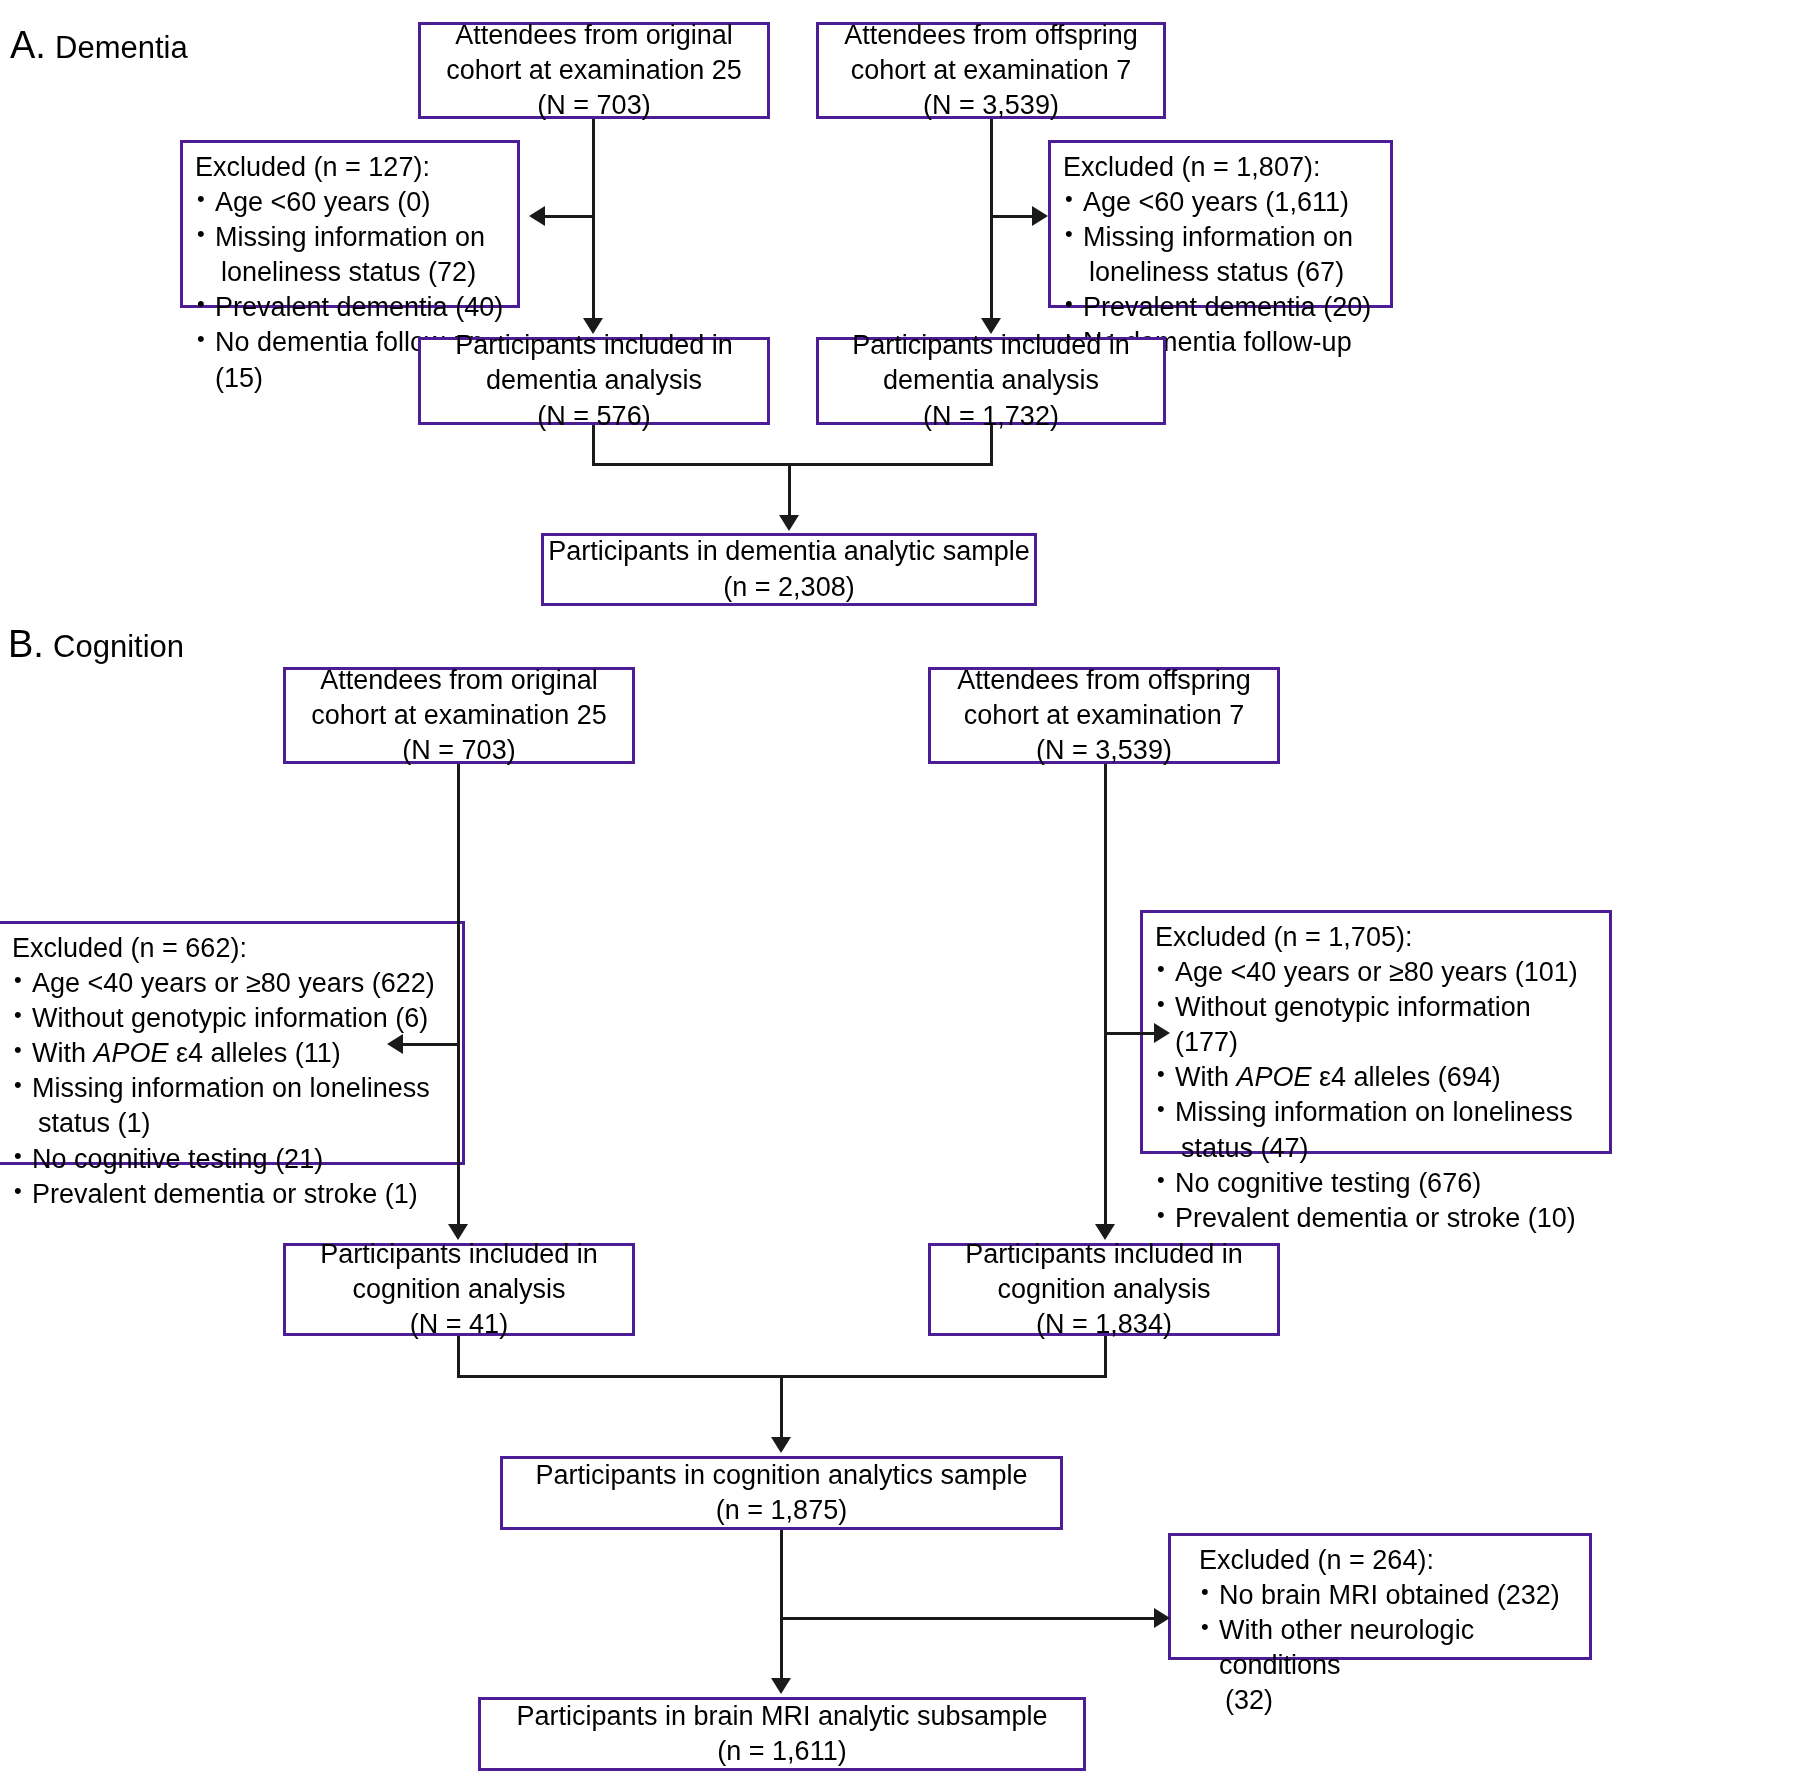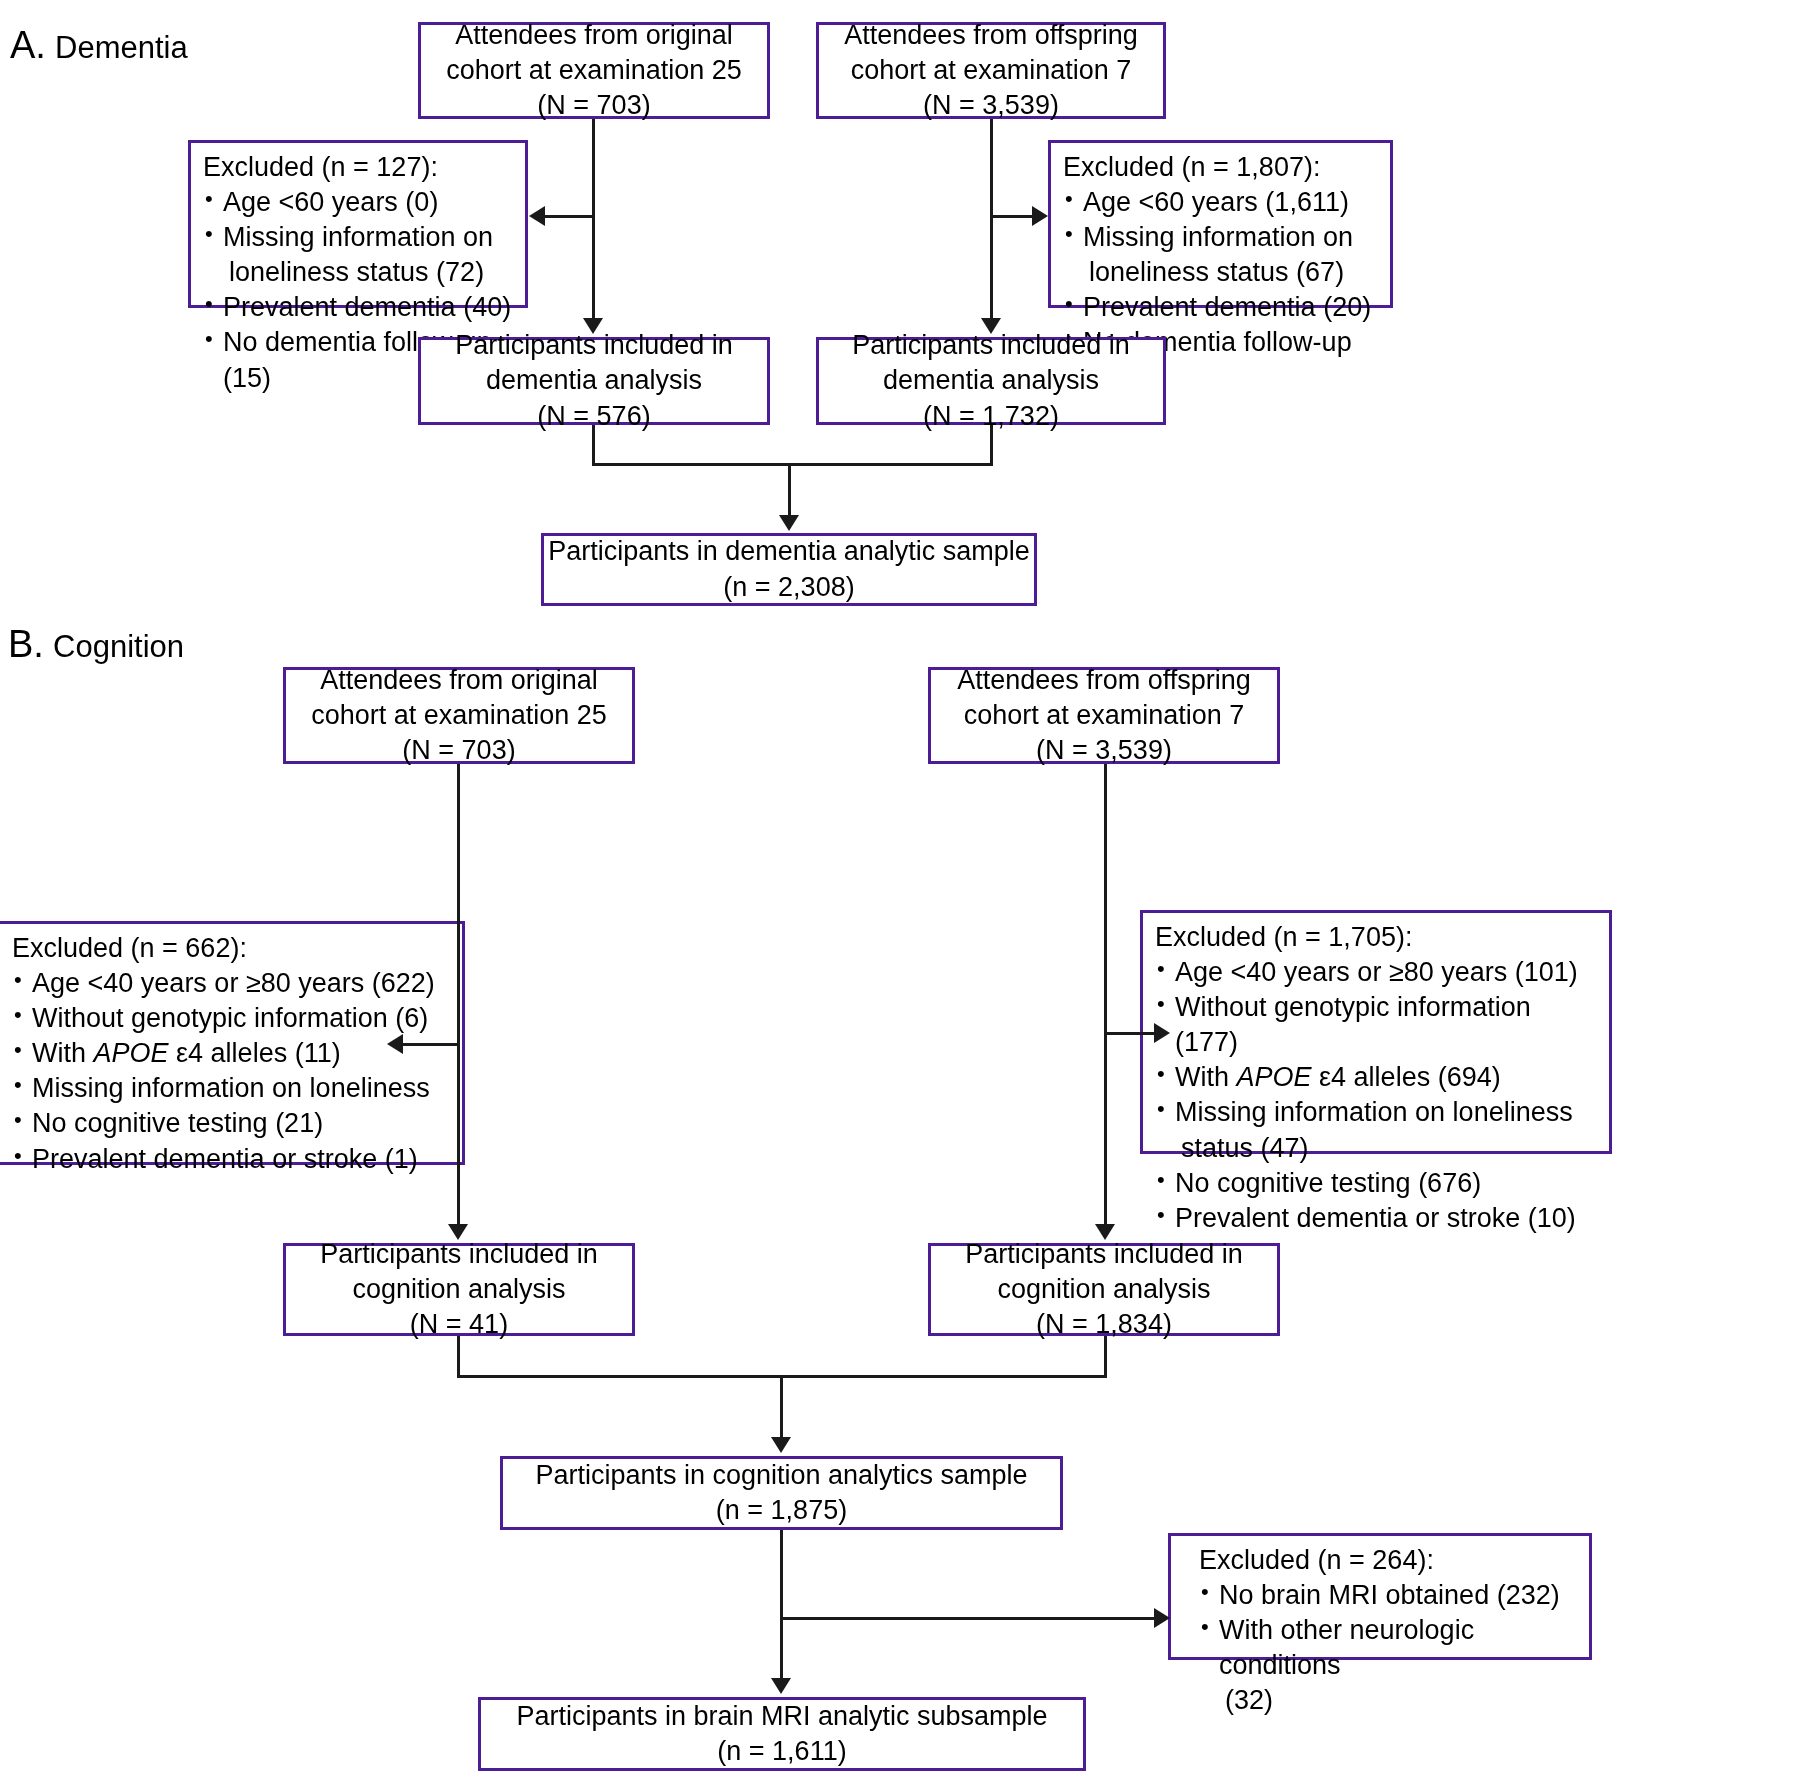--- a/index.html
+++ b/index.html
@@ -115,21 +115,21 @@
     <span class="ln">cohort at examination 25</span>
     <span class="ln">(N = 703)</span>
   </div>
 
   <div class="box center" style="left:816px; top:22px; width:350px; height:97px;">
     <span class="ln">Attendees from offspring</span>
     <span class="ln">cohort at examination 7</span>
     <span class="ln">(N = 3,539)</span>
   </div>
 
-  <div class="box excl" style="left:188px; top:140px; width:340px; height:168px;">
+  <div class="box excl" style="left:180px; top:140px; width:340px; height:168px;">
     <span class="hdr">Excluded (n = 127):</span>
     <ul>
       <li><span>Age &lt;60 years (0)</span></li>
       <li><span>Missing information on</span><span class="cont">loneliness status (72)</span></li>
       <li><span>Prevalent dementia (40)</span></li>
       <li><span>No dementia follow-up (15)</span></li>
     </ul>
   </div>
 
   <div class="box excl" style="left:1048px; top:140px; width:345px; height:168px;">
@@ -191,21 +191,21 @@
     <span class="ln">cohort at examination 7</span>
     <span class="ln">(N = 3,539)</span>
   </div>
 
   <div class="box excl" style="left:-3px; top:921px; width:468px; height:244px;">
     <span class="hdr">Excluded (n = 662):</span>
     <ul>
       <li><span>Age &lt;40 years or ≥80 years (622)</span></li>
       <li><span>Without genotypic information (6)</span></li>
       <li><span>With </span><span class="gene">APOE</span><span> ε4 alleles (11)</span></li>
-      <li><span>Missing information on loneliness</span></li>
+      <li><span>Missing information on loneliness</span><span class="cont">status (1)</span></li>
       <li><span>No cognitive testing (21)</span></li>
       <li><span>Prevalent dementia or stroke (1)</span></li>
     </ul>
   </div>
 
   <div class="box excl" style="left:1140px; top:910px; width:472px; height:244px;">
     <span class="hdr">Excluded (n = 1,705):</span>
     <ul>
       <li><span>Age &lt;40 years or ≥80 years (101)</span></li>
       <li><span>Without genotypic information (177)</span></li>

